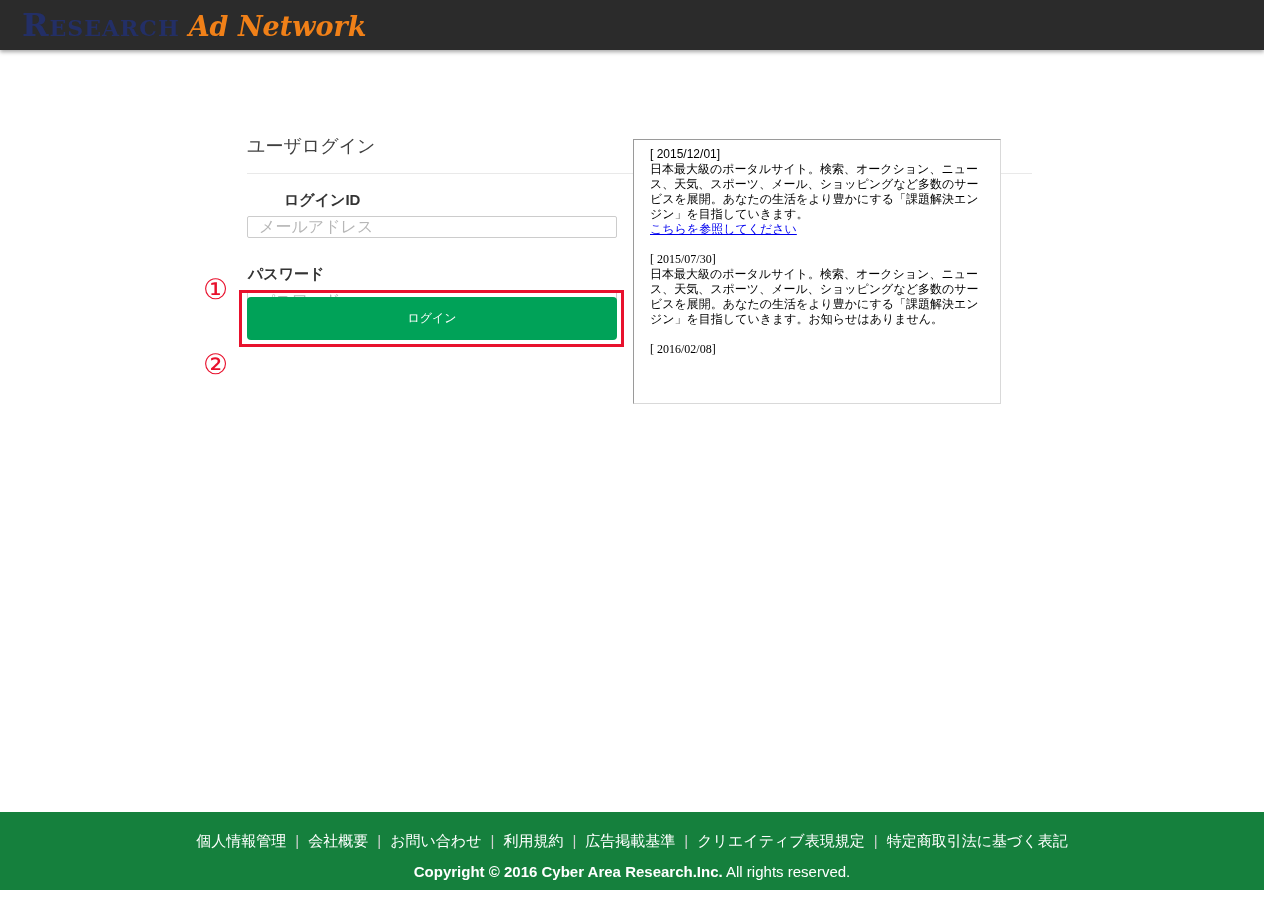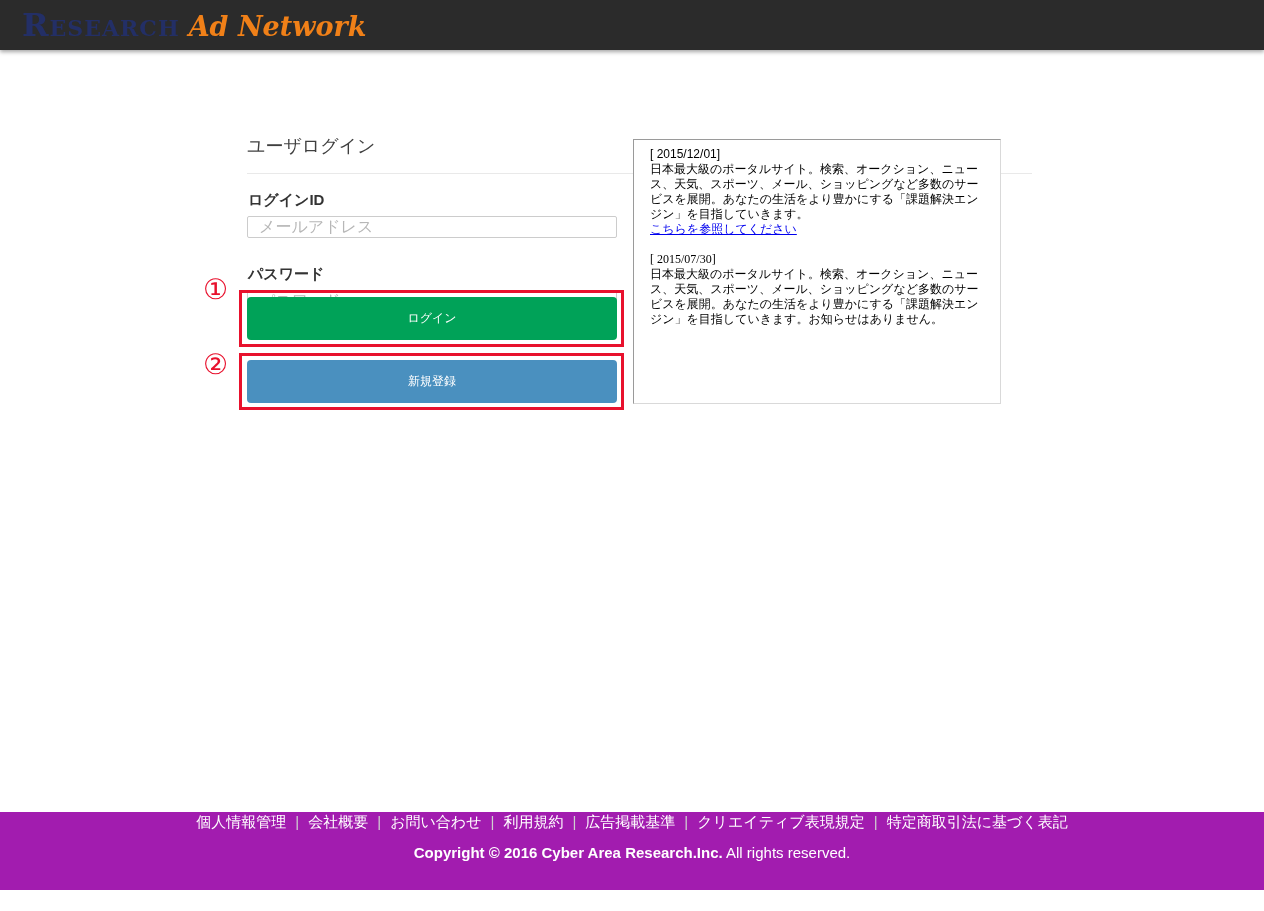--- a/index.html
+++ b/index.html
@@ -39,21 +39,21 @@
   }
   .divider {
     position:absolute; left:247px; top:123px; width:785px;
     border:none; border-top:1px solid #e9e9e9; margin:0;
   }
 
   .field-label {
     position:absolute; left:248px;
     font-size:15px; font-weight:bold; color:#333333;
   }
-  .label-login-id { top:141px; }
+  .label-login-id { top:141px;margin-left:36px; }
   .label-password { top:215px; }
 
   .text-input {
     position:absolute; left:247px; width:370px; height:22px;
     box-sizing:border-box; border:1px solid #cccccc; border-radius:2px;
     padding:6px 11px; font-size:16px; color:#555555;
     font-family:inherit; outline:none;
   }
   .text-input::placeholder { color:#b7b7b7; opacity:1; }
   .input-login-id { top:166px; }
@@ -88,22 +88,22 @@
     border:1px solid; border-color:#9a9a9a #d9d9d9 #d9d9d9 #9a9a9a;
     padding:7px 16px; overflow:hidden;
     font-size:12px; line-height:15px; color:#000000;
   }
   .news-entry + .news-entry { margin-top:15px;font-family:Liberation Serif, serif; }
   .news-date, .news-text { margin:0; }
   .news-link { color:#0000ee; text-decoration:underline; cursor:pointer; display:inline-block; }
 
   
   .footer {
-    height:78px; background:#a21caf; box-sizing:border-box;
-    text-align:center; color:#ffffff;
+    height:78px; background:#15803d; box-sizing:border-box;
+    padding-top:19px; text-align:center; color:#ffffff;
   }
   .footer-links { font-size:15px; line-height:20px; }
   .footer-link { color:#ffffff; text-decoration:none; margin:0 5px; cursor:pointer; }
   .footer-sep { color:#cfcfcf; margin:0 4px; }
   .copyright { margin-top:11px; font-size:15px; line-height:20px; color:#ffffff; }
   .copyright strong { font-weight:bold; }
 </style>
 </head>
 <body>
 
@@ -123,31 +123,29 @@
 
   <label class="field-label label-password">パスワード</label>
   <input class="text-input input-password" type="text" placeholder="パスワード" style="">
 
   <span class="annotation annotation-1">①</span>
   <div class="red-box red-box-1">
     <button class="btn btn-login">ログイン</button>
   </div>
 
   <span class="annotation annotation-2">②</span>
-  <div class="red-box red-box-2">
-    <button class="btn btn-register">新規登録</button>
-  </div>
 
   <div class="news-box">
       <div class="news-entry"><div class="news-date">[ 2015/12/01]</div><div class="news-text">日本最大級のポータルサイト。検索、オークション、ニュース、天気、スポーツ、メール、ショッピングなど多数のサービスを展開。あなたの生活をより豊かにする「課題解決エンジン」を目指していきます。</div><a class="news-link">こちらを参照してください</a></div>
       <div class="news-entry">
         <div class="news-date">[ 2015/07/30]</div>
         <div class="news-text">日本最大級のポータルサイト。検索、オークション、ニュース、天気、スポーツ、メール、ショッピングなど多数のサービスを展開。あなたの生活をより豊かにする「課題解決エンジン」を目指していきます。お知らせはありません。</div>
       </div>
       <div class="news-entry">
+        <div class="news-date">[ 2016/02/08]</div>
       </div>
     </div>
 </main>
 
 <footer class="footer">
   <nav class="footer-links"><a class="footer-link">個人情報管理</a><span class="footer-sep">|</span><a class="footer-link">会社概要</a><span class="footer-sep">|</span><a class="footer-link">お問い合わせ</a><span class="footer-sep">|</span><a class="footer-link">利用規約</a><span class="footer-sep">|</span><a class="footer-link">広告掲載基準</a><span class="footer-sep">|</span><a class="footer-link">クリエイティブ表現規定</a><span class="footer-sep">|</span><a class="footer-link">特定商取引法に基づく表記</a></nav>
   <div class="copyright">
     <strong>Copyright © 2016 Cyber Area Research.Inc.</strong>
     <span>All rights reserved.</span>
   </div>

